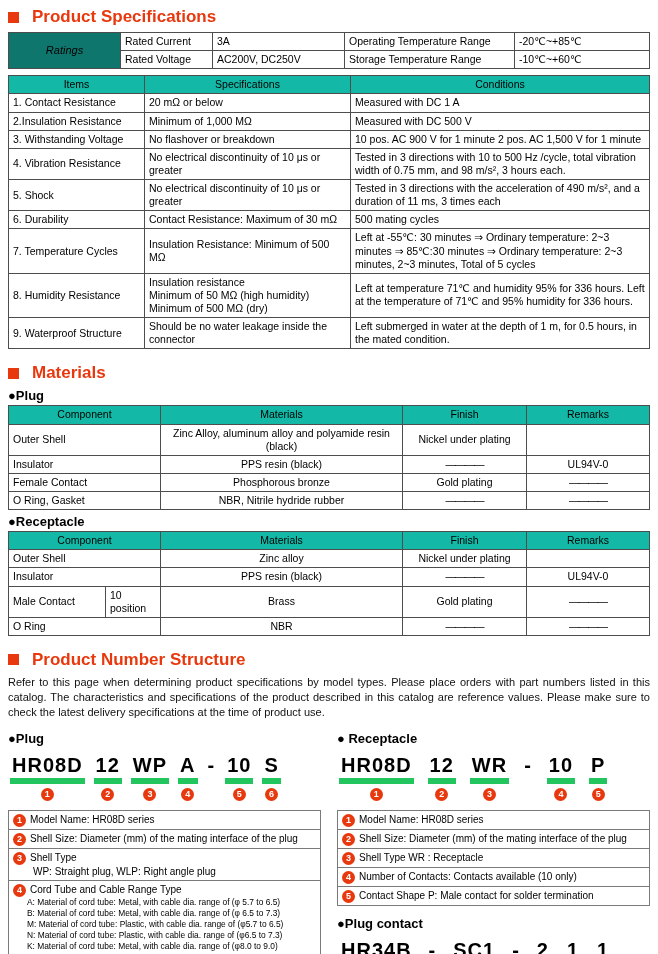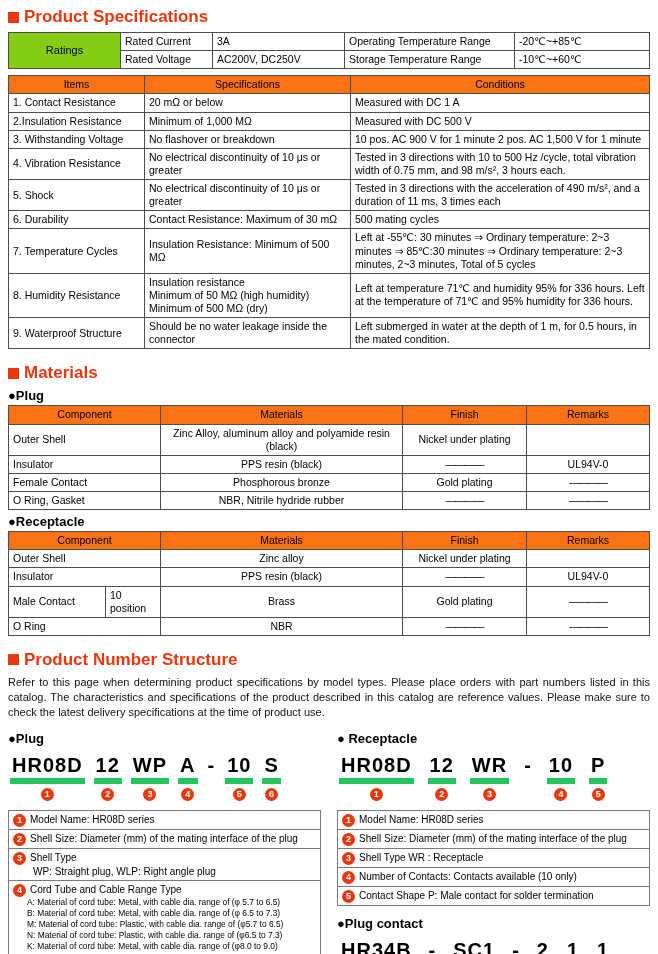--- a/index.html
+++ b/index.html
@@ -6,31 +6,31 @@
   html,body { background:#fff; }
   body {
     width:658px;
     font-family:"Liberation Sans","DejaVu Sans",sans-serif;
     color:#000;
   }
   .page { width:658px; min-height:954px; padding:5px 8px 10px 8px; }
 
   
   .section-title {
-    display:flex; align-items:center; gap:5px;
+    display:flex; align-items:center; gap:13px;
     color:#e8380d; font-weight:bold; font-size:17px;
     margin:2px 0 5px 0;
   }
   .sq { width:11px; height:11px; background:#e8380d; display:inline-block; flex:0 0 auto; }
 
   
   table { border-collapse:collapse; width:100%; table-layout:fixed; }
   td, th { border:1px solid #4d4d4d; font-size:10.5px; padding:2px 4px; vertical-align:middle; line-height:1.25; }
-  th { background:#f97316; font-weight:normal; text-align:center; padding:2px 2px; }
-  .peach { background:#84cc16; }
+  th { background:#14b8a6; font-weight:normal; text-align:center; padding:2px 2px; }
+  .peach { background:#0f766e;font-style:italic; }
   .center { text-align:center; }
   .prewrap { white-space:pre-line; }
   .dashcell { text-align:center; letter-spacing:-1px; }
 
   .ratings-table { margin-bottom:6px; }
   .ratings-label { text-align:center; font-size:11px; }
 
   .spec-table { margin-bottom:4px; }
 
   

